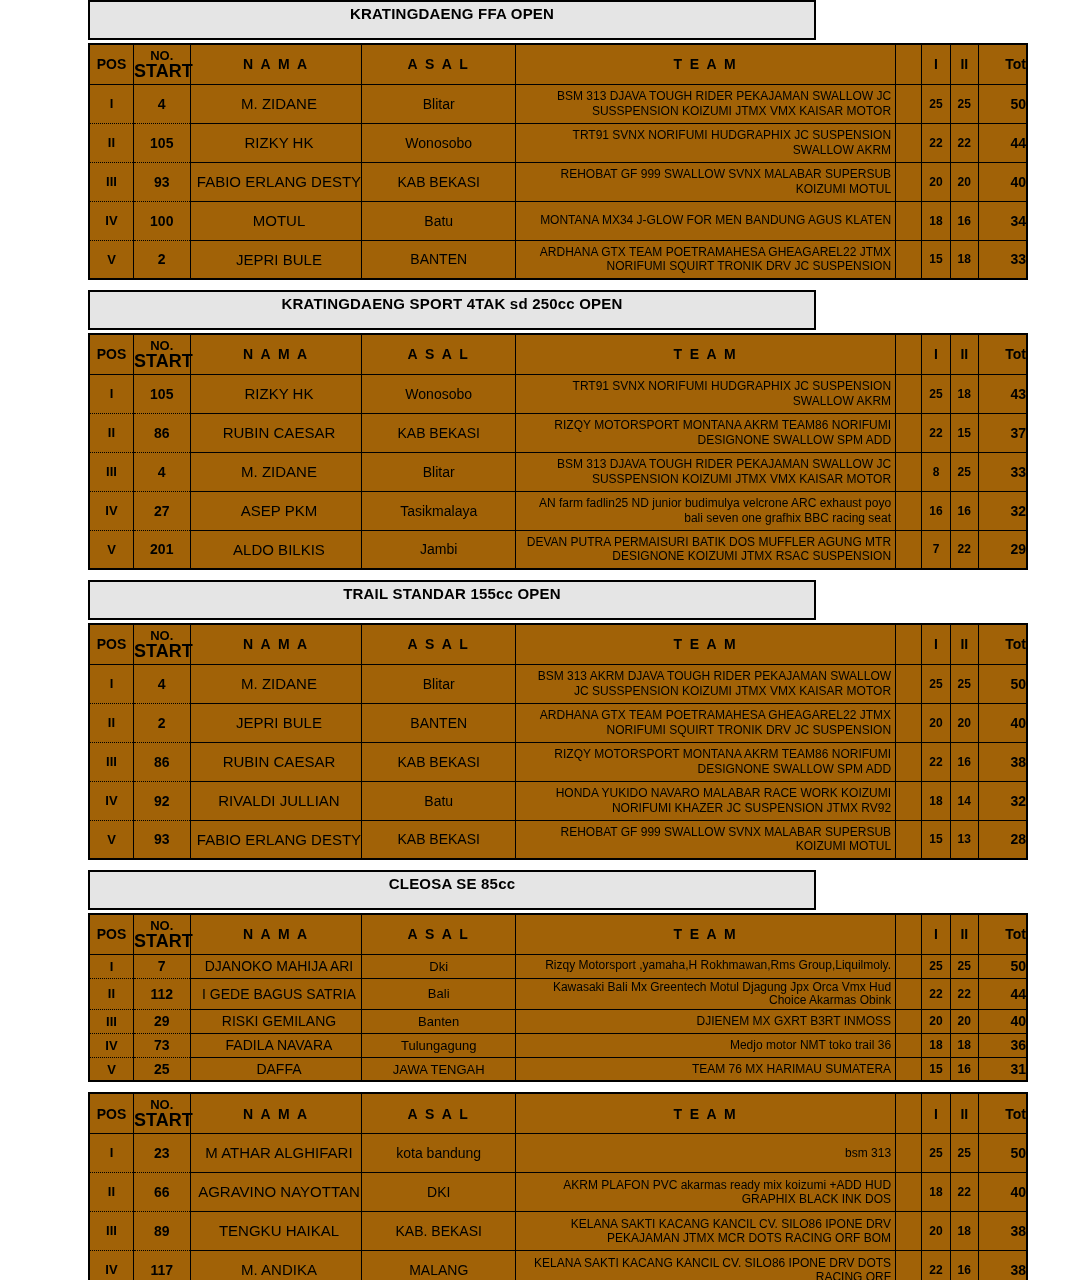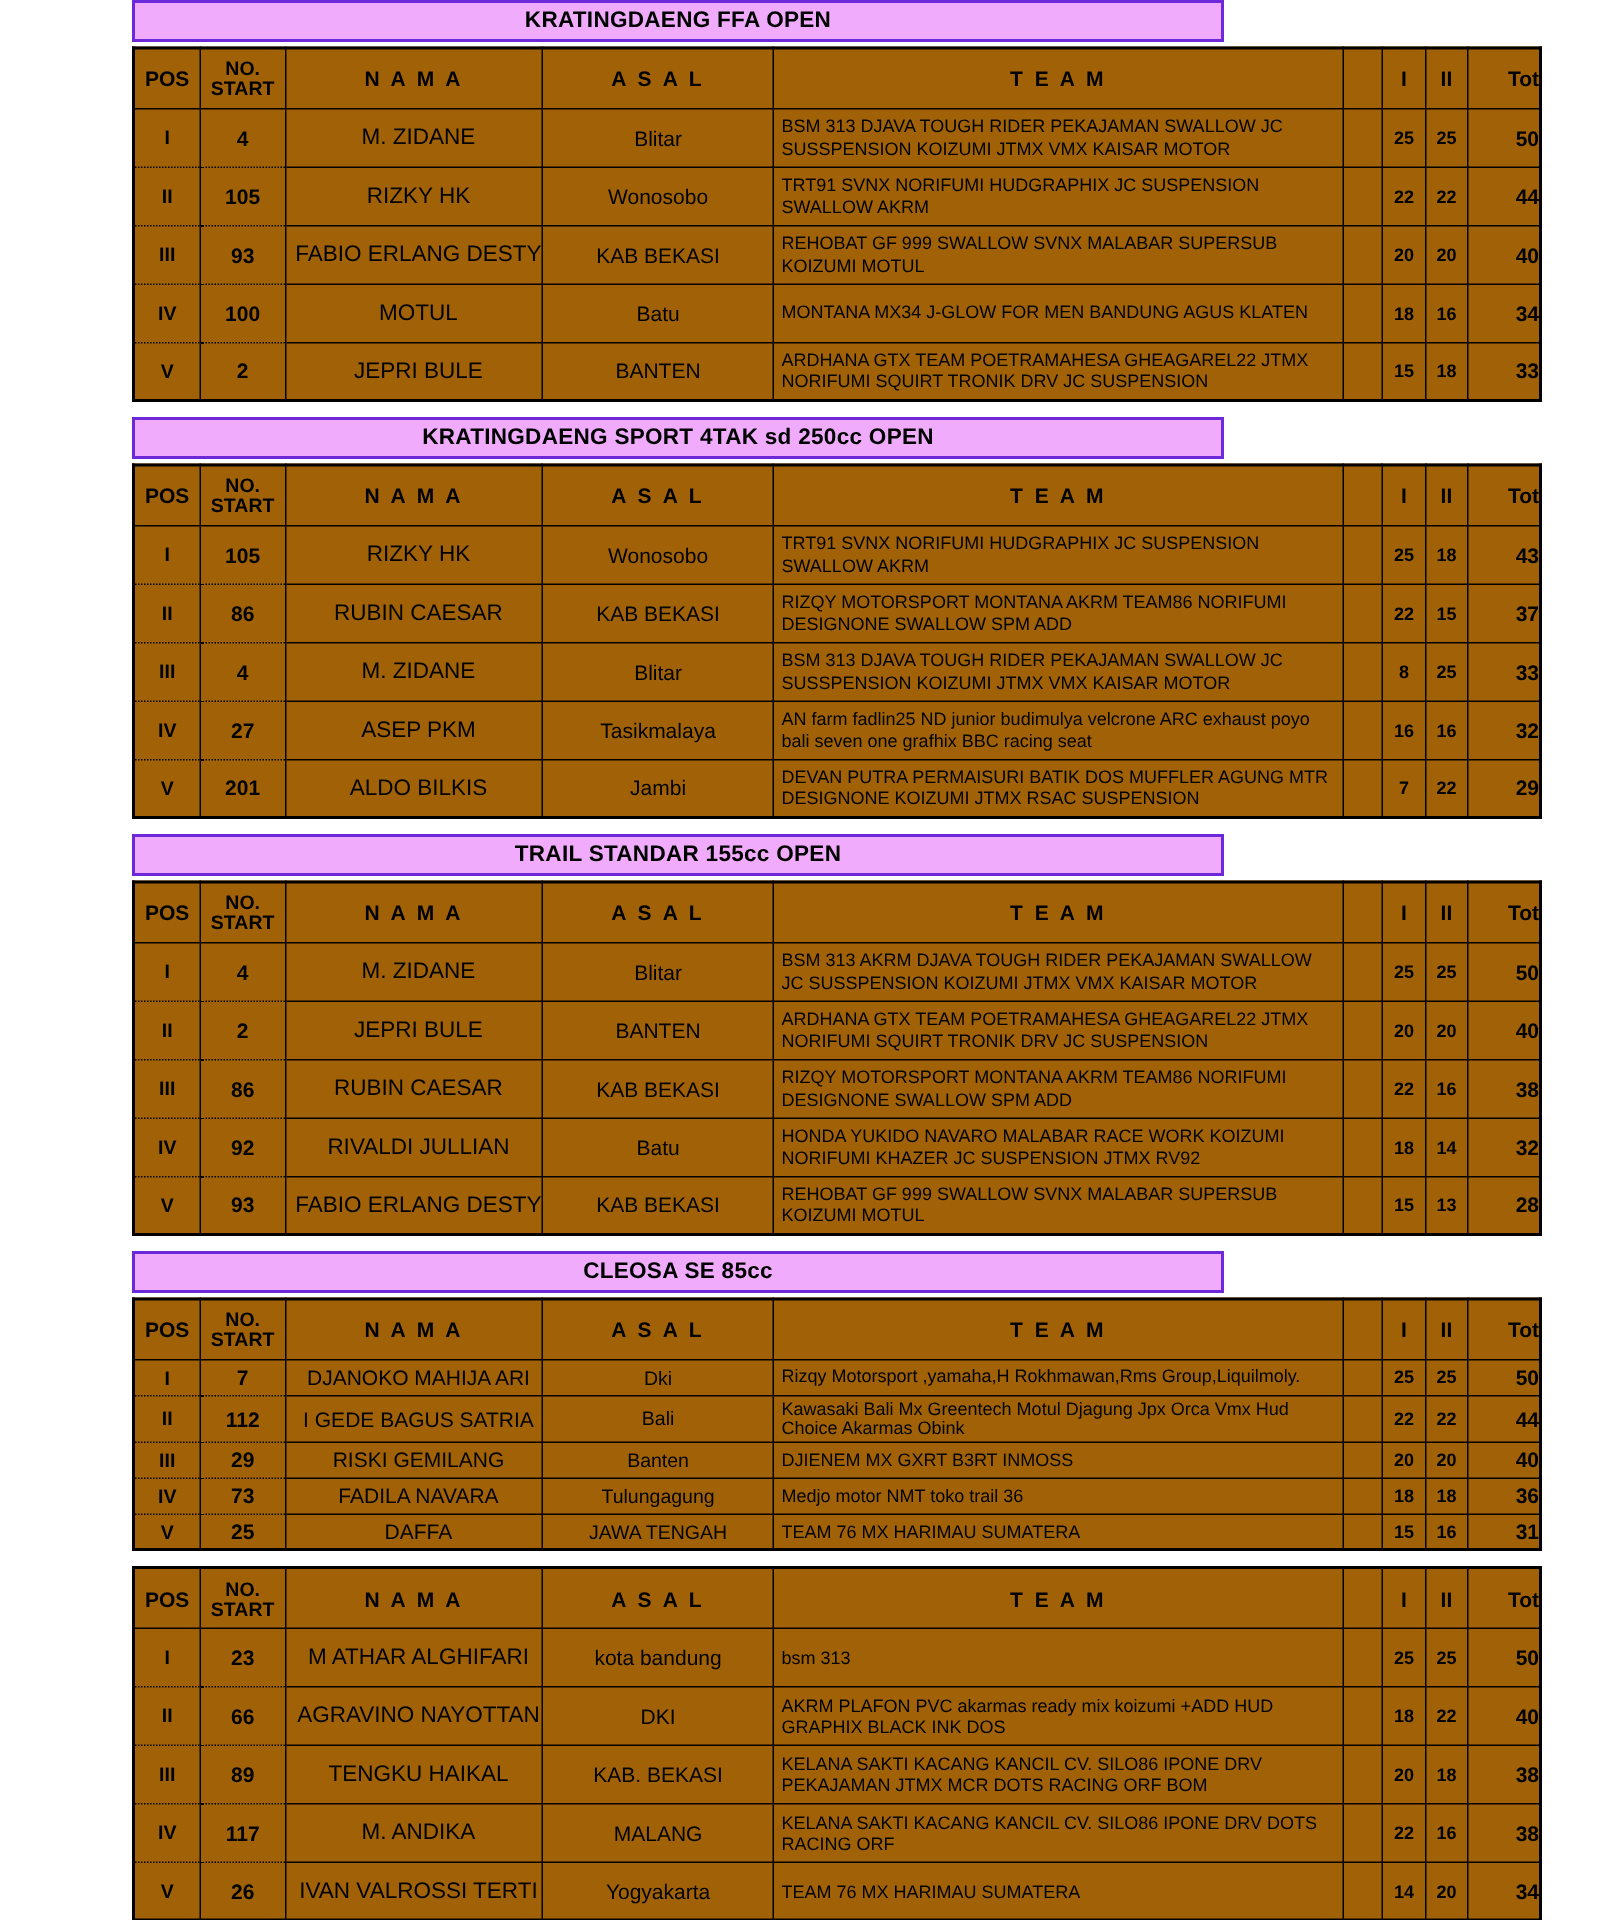--- a/index.html
+++ b/index.html
@@ -22,28 +22,28 @@
     box-sizing: border-box;
   }
   .section {
     margin: 0 0 10px 0;
     padding: 0;
   }
   
   .title-bar {
     margin-left: 88px;
     width: 728px;
-    border: 2px solid #6d28d9;
+    border: 2px solid #000000;
     box-sizing: border-box;
     text-align: center;
     font-weight: bold;
     font-size: 15px;
-    padding: 3px 0 4px 0;
+    padding: 3px 0 16px 0;
     letter-spacing: 0.2px;
-    background: #f0abfc;
+    background: #e5e5e5;
   }
   
   table.res {
     border-collapse: collapse;
     table-layout: fixed;
     width: 940px;
     margin-left: 88px;
     margin-top: 3px;
     background: #a16207;
     border: 2px solid #000;
@@ -65,36 +65,37 @@
   th.pos, td.pos { width: 44px; text-align: center; }
   th.nostart, td.nostart { width: 56px; text-align: center; }
   th.nama, td.nama { width: 170px; text-align: center; }
   th.asal, td.asal { width: 152px; text-align: center; }
   th.team, td.team { width: 376px; }
   th.blank, td.blank { width: 26px; border-left: 1px solid #000; }
   th.p1, td.p1, th.p2, td.p2 { width: 28px; text-align: center; }
   th.tot, td.tot { width: 48px; text-align: right; }
 
   th.nostart .l1 { display: block; line-height: 1.0; font-size: 13px; letter-spacing: 0; }
-  th.nostart .l2 { display: block; line-height: 1.0; font-size: 13px; letter-spacing: 0; }
+  th.nostart .l2 { display: block; line-height: 1.0; font-size: 18px; letter-spacing: 0; }
 
   tbody td { height: 39px; }
   tbody td.pos { font-size: 13px; font-weight: bold; }
   tbody td.nostart { font-size: 14px; font-weight: bold; }
   tbody td.nama {
     font-size: 15px;
     padding-left: 6px;
     white-space: nowrap;
     overflow: hidden;
   }
   tbody td.asal { font-size: 14px; }
   tbody td.team {
     font-size: 12px;
     padding: 2px 4px 2px 5px;
     line-height: 1.18;
+    text-align: right;
   }
   tbody td.p1, tbody td.p2 { font-size: 12px; font-weight: bold; }
   tbody td.tot { font-size: 14px; font-weight: bold; }
 
   
   tbody tr td.pos, tbody tr td.nostart {
     border-top: 1px dotted #000;
     border-bottom: 1px dotted #000;
   }
 

